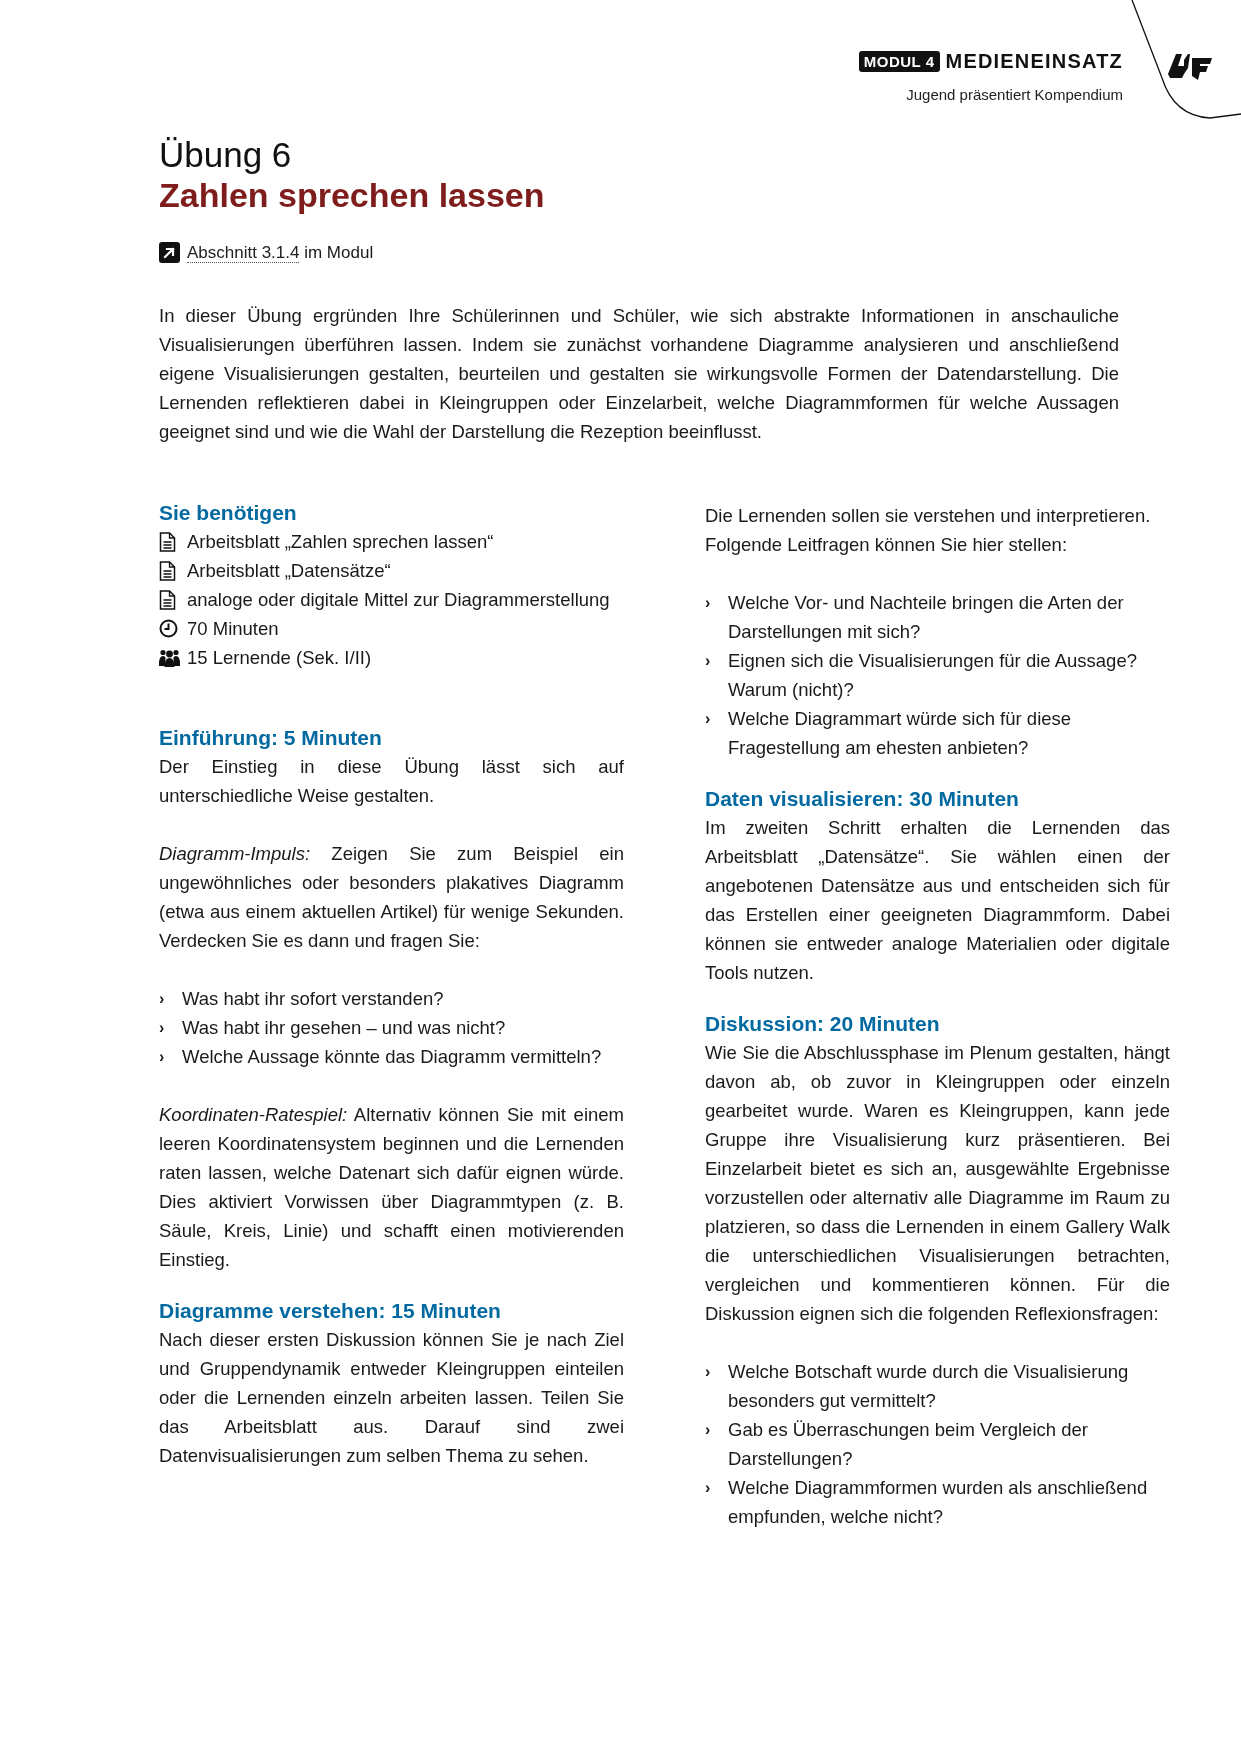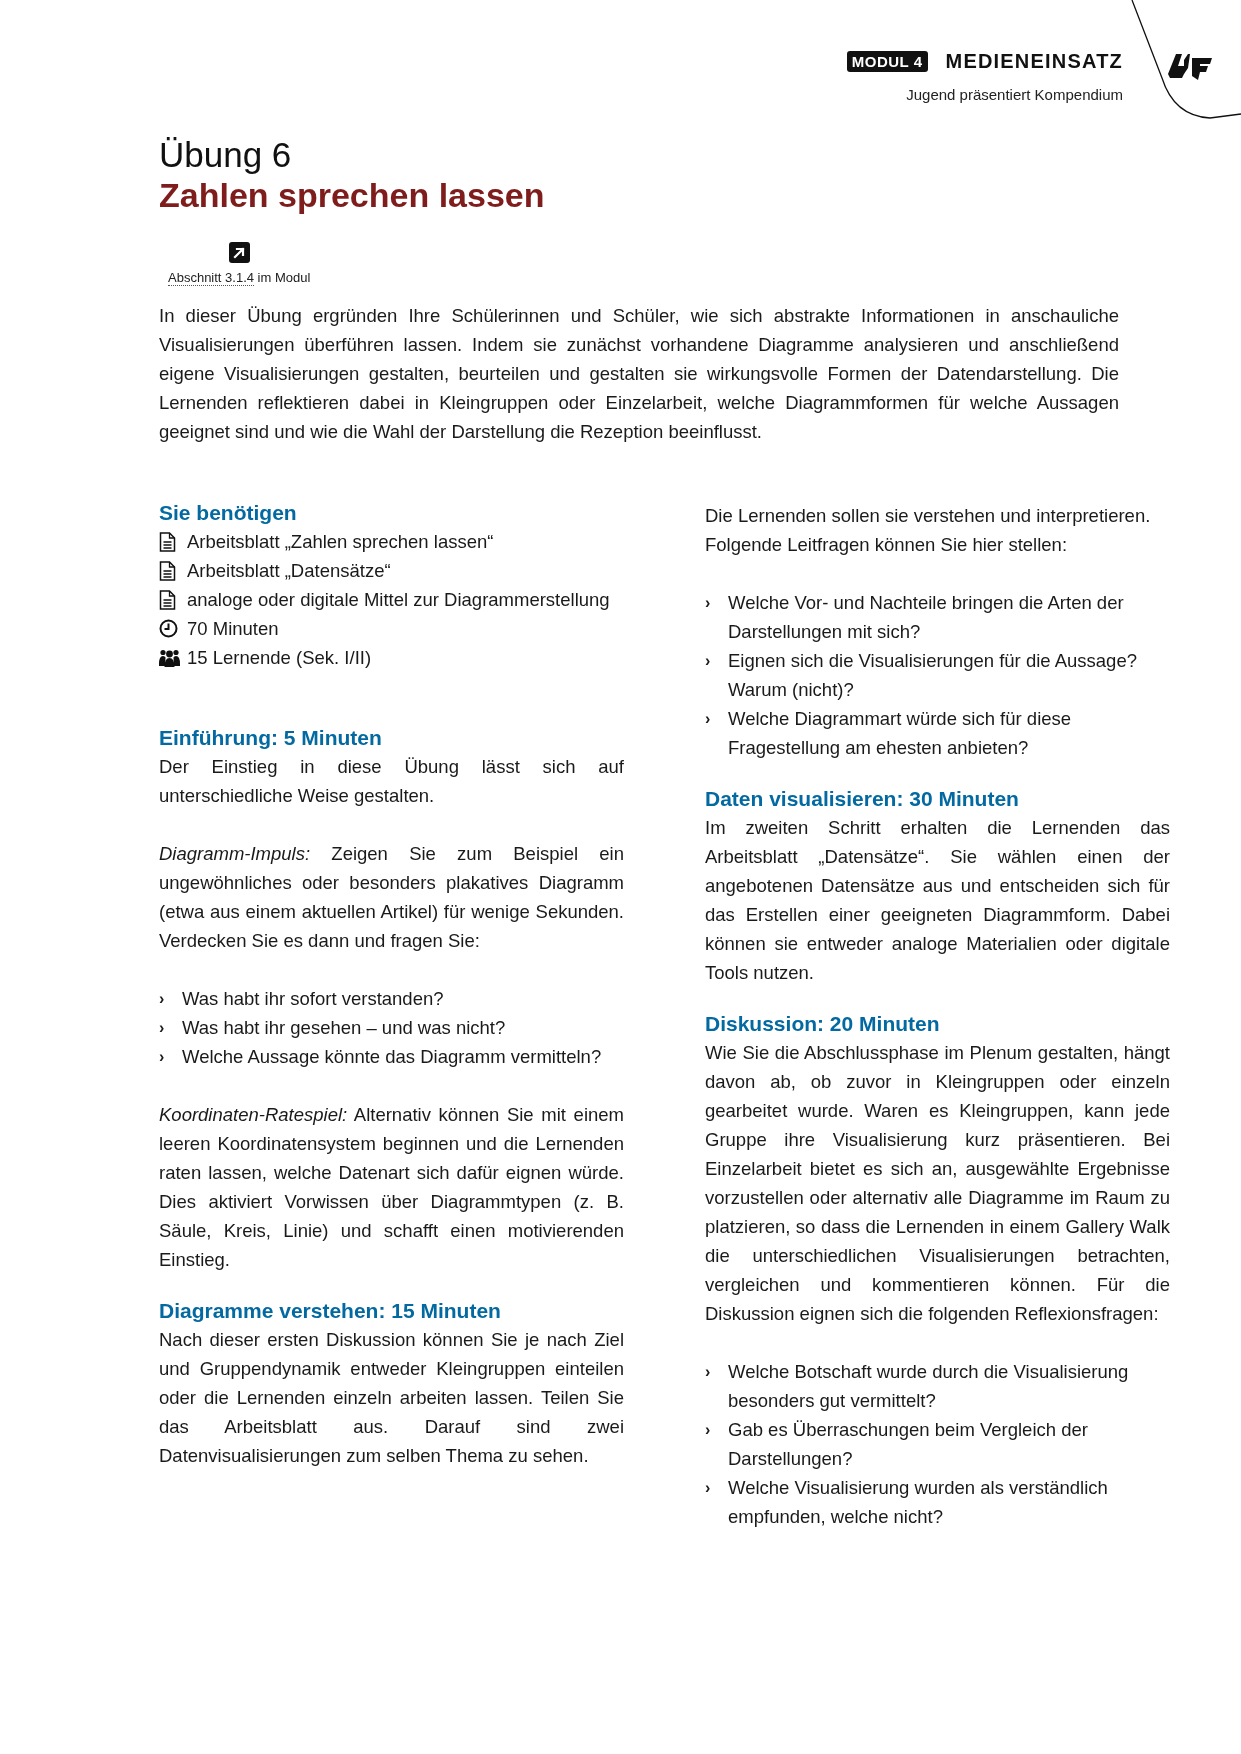--- a/index.html
+++ b/index.html
@@ -2,32 +2,32 @@
 <html><head>
   <meta charset="utf-8">
   <style>
     * { box-sizing: border-box; margin: 0; padding: 0; }
     html, body { width: 1241px; height: 1754px; background: #ffffff; }
     body { position: relative; font-family: "DejaVu Sans", sans-serif; color: #1a1a1a; overflow: hidden; }
 
     .corner-curve { position: absolute; left: 1130px; top: 0; width: 111px; height: 130px; }
 
     .header { position: absolute; right: 118px; top: 48px; text-align: right; }
-    .header-row1 { display: flex; align-items: center; justify-content: flex-end; gap: 18px; height: 26px; }
+    .header-row1 { display: flex; align-items: center; justify-content: flex-end; gap: 6px; height: 26px; }
     .module-badge { background: #111; color: #fff; font-weight: bold; font-size: 15px; letter-spacing: 0.5px; padding: 2px 5px 1px 5px; border-radius: 3px; line-height: 18px; font-family: "Liberation Sans", sans-serif; }
     .module-title { font-weight: bold; font-size: 20px; letter-spacing: 1.2px; font-family: "Liberation Sans", sans-serif; color: #111; }
     .header-sub { font-size: 15px; color: #222; margin-top: 12px; font-family: "Liberation Sans", sans-serif; }
 
     .logo { position: absolute; left: 1166px; top: 48px; width: 48px; height: 34px; }
 
     .title-block { position: absolute; left: 159px; top: 135px; }
     .title-line1 { font-family: "Liberation Sans", sans-serif; font-size: 35px; font-weight: normal; color: #111; line-height: 40px; }
     .title-line2 { font-family: "Liberation Sans", sans-serif; font-size: 34px; font-weight: bold; color: #7f1d1d; line-height: 40px; }
 
-    .ref { position: absolute; left: 168px; top: 242px; display: flex; align-items: center; gap: 7px; font-family: "Liberation Sans", sans-serif; font-size: 13px; flex-direction: column; }
+    .ref { position: absolute; left: 159px; top: 242px; display: flex; align-items: center; gap: 7px; font-family: "Liberation Sans", sans-serif; font-size: 17px; }
     .ref-icon { width: 21px; height: 21px; background: #111; border-radius: 3px; display: flex; align-items: center; justify-content: center; }
     .ref-link { border-bottom: 1px dotted #555; color: #222; }
 
     .intro { position: absolute; left: 159px; top: 301px; width: 960px; font-family: "Liberation Sans", sans-serif; font-size: 18.5px; line-height: 29px; color: #1a1a1a; text-align: justify; }
 
     .col { position: absolute; width: 465px; font-family: "Liberation Sans", sans-serif; font-size: 18.5px; line-height: 29px; color: #1a1a1a; }
     .col-left { left: 159px; top: 498px; }
     .col-right { left: 660px; top: 501px; margin-left: 45px; }
 
     h3 { font-family: "Liberation Sans", sans-serif; font-size: 21px; font-weight: bold; line-height: 29px; color: #0369a1; }
@@ -200,16 +200,16 @@
     <li>
         <span class="chv">›</span>
         <span>Welche Botschaft wurde durch die Visualisierung besonders gut vermittelt?</span>
       </li>
     <li>
         <span class="chv">›</span>
         <span>Gab es Überraschungen beim Vergleich der Darstellungen?</span>
       </li>
     <li>
         <span class="chv">›</span>
-        <span>Welche Visualisierung wurden als verständlich empfunden, welche nicht?</span>
+        <span>Welche Diagrammformen wurden als anschließend empfunden, welche nicht?</span>
       </li>
   </ul>
 </div>
 
 </body></html>

